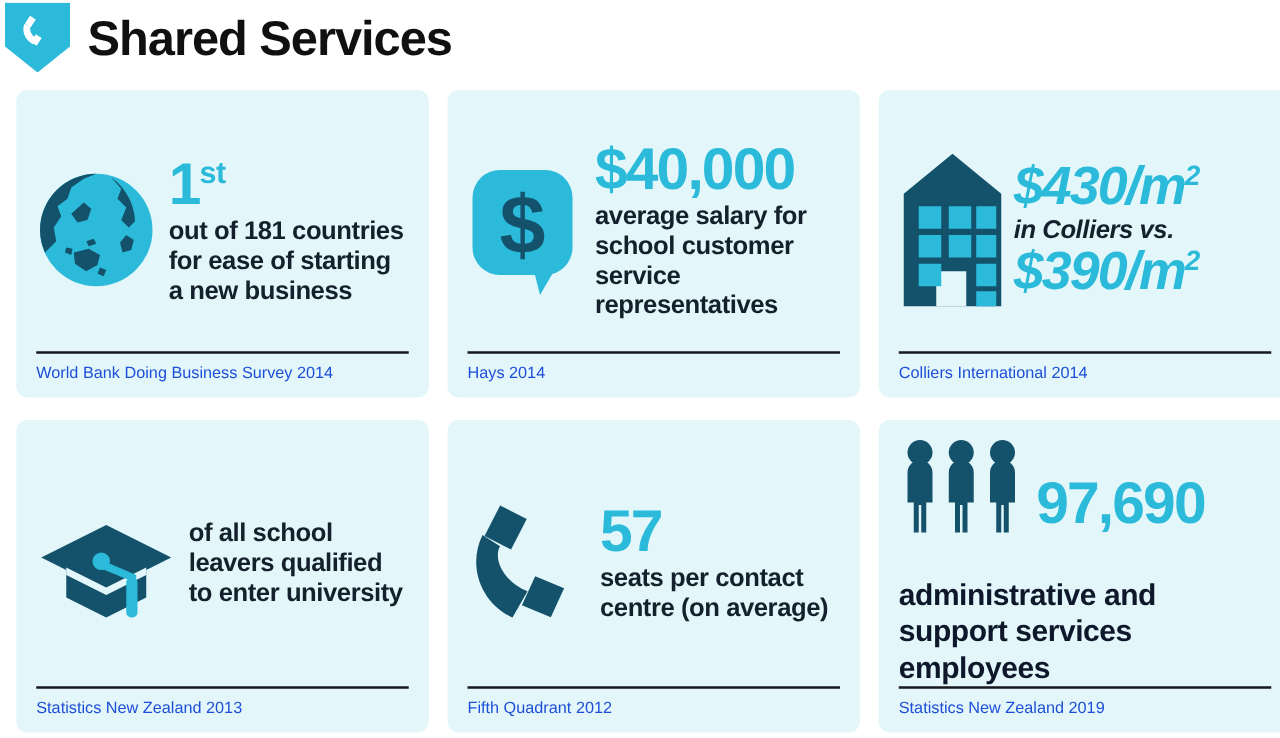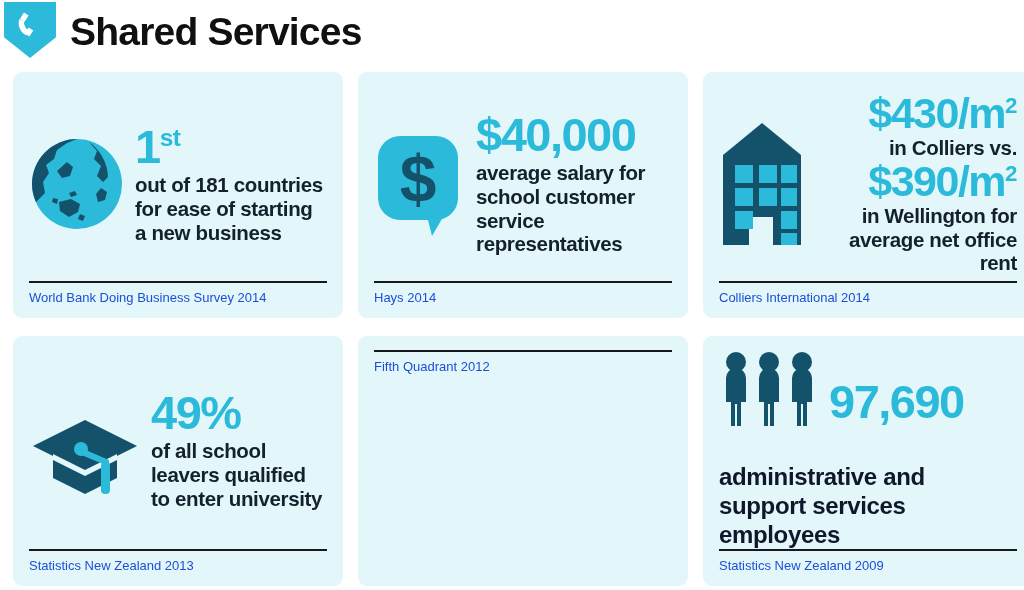--- a/index.html
+++ b/index.html
@@ -45,21 +45,21 @@
     border-radius:9px;
     box-sizing:border-box;
     padding:14px 16px 10px 16px;
     position:relative;
     display:flex;flex-direction:column;
   }
   .card-body{flex:1 1 auto;display:flex;align-items:center;}
   .card-body.stack{flex-direction:column;align-items:stretch;justify-content:space-between;}
   .icon-wrap{flex:0 0 auto;display:flex;align-items:center;justify-content:center;}
   .text-wrap{flex:1 1 auto;padding-left:10px;}
-  .text-wrap.right{text-align:right;padding-left:6px;}
+  .text-wrap.right{text-align:left;padding-left:6px;font-style:italic;}
 
   .big-num{
     color:#2bbad9;font-weight:bold;line-height:1.02;
     letter-spacing:-1.5px;
   }
   .n-xl{font-size:47px;}
   .n-lg{font-size:43px;}
   .sup{font-size:0.52em;vertical-align:super;letter-spacing:-0.5px;}
   .sup-st{font-size:0.52em;vertical-align:super;letter-spacing:-0.5px;}
 
@@ -155,49 +155,60 @@
             <rect x="62" y="69" width="16" height="18" fill="#2bbad9"></rect>
             <rect x="62" y="92" width="16" height="18" fill="#2bbad9"></rect>
             <rect x="16" y="92" width="18" height="18" fill="#2bbad9"></rect>
             <rect x="62" y="114" width="16" height="12" fill="#2bbad9"></rect>
           </svg>
         </div>
         <div class="text-wrap right">
           <div class="big-num n-lg"><span>$430/m</span><span class="sup">2</span></div>
           <div class="rent-line">in Colliers vs.</div>
           <div class="big-num n-lg"><span>$390/m</span><span class="sup">2</span></div>
-          <div class="rent-line">in Wellington for average net office rent</div>
         </div>
       </div>
       <div class="rule"></div>
       <div class="source">Colliers International 2014</div>
     </div>
 
     <div class="card">
       <div class="card-body">
         <div class="icon-wrap">
           <svg width="112" height="96" viewBox="0 0 112 96">
             <path d="M56 18 L108 44 L56 70 L4 44 Z" fill="#14526b"></path>
             <path d="M24 52 L24 76 L56 92 L88 76 L88 52 L56 68 Z" fill="#14526b"></path>
             <path d="M24 52 L56 68 L88 52 L88 58 L56 74 L24 58 Z" fill="#e3f7fb"></path>
             <path d="M52 46 L80 58 L80 86 L74 86 L74 62 L50 52 Z" fill="#2bbad9"></path>
             <circle cx="52" cy="47" r="7" fill="#2bbad9"></circle>
             <rect x="72" y="60" width="9" height="32" rx="4" fill="#2bbad9"></rect>
           </svg>
         </div>
         <div class="text-wrap">
-          <div class="big-num n-xl">49%</div>
           <div class="desc">of all school leavers qualified to enter university</div>
         </div>
       </div>
       <div class="rule"></div>
       <div class="source">Statistics New Zealand 2013</div>
     </div>
 
     <div class="card">
+      <div class="card-body">
+        <div class="icon-wrap">
+          <svg width="96" height="104" viewBox="0 0 96 104">
+            <path d="M28 6 l20 13 l-15 23 l-20 -13 z" fill="#14526b" transform="rotate(-6 30 24)"></path>
+            <path d="M12 30 C0 54 10 84 36 96 l12 -21 C30 68 20 50 26 39 Z" fill="#14526b"></path>
+            <path d="M56 62 l22 12 l-13 22 l-22 -12 z" fill="#14526b" transform="rotate(-6 64 80)"></path>
+          </svg>
+        </div>
+        <div class="text-wrap">
+          <div class="big-num n-xl">57</div>
+          <div class="desc">seats per contact centre (on average)</div>
+        </div>
+      </div>
       <div class="rule"></div>
       <div class="source">Fifth Quadrant 2012</div>
     </div>
 
     <div class="card">
       <div class="card-body stack">
         <div class="row-inline">
           <div class="icon-wrap">
             <svg width="100" height="78" viewBox="0 0 100 78">
               <g fill="#14526b">
@@ -208,17 +219,17 @@
                 <circle cx="83" cy="12" r="10"></circle>
                 <path d="M73 28 a10 10 0 0 1 20 0 l0 24 l-5 0 l0 24 l-4 0 l0 -22 l-2 0 l0 22 l-4 0 l0 -24 l-5 0 z"></path>
               </g>
             </svg>
           </div>
           <div class="big-num n-xl" style="padding-left:10px;padding-bottom:2px;">97,690</div>
         </div>
         <div class="desc-wide">administrative and support services employees</div>
       </div>
       <div class="rule"></div>
-      <div class="source">Statistics New Zealand 2009</div>
+      <div class="source">Statistics New Zealand 2019</div>
     </div>
 
   </div>
 </div>
 
 </body></html>

